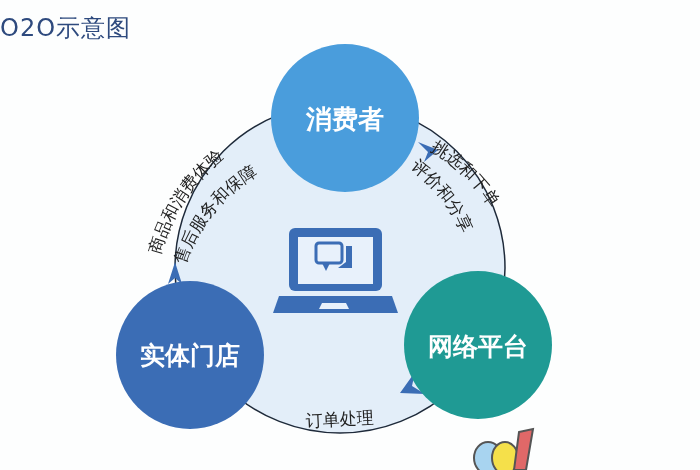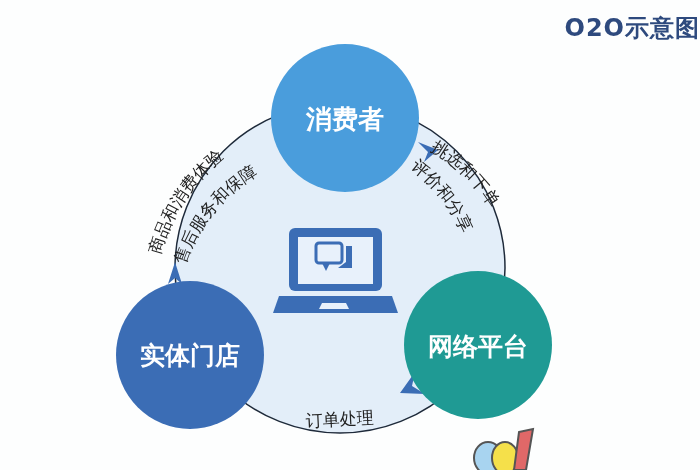--- a/index.html
+++ b/index.html
@@ -1,19 +1,19 @@
 <!DOCTYPE html>
 <html><head>
 <meta charset="utf-8">
 <style>
   html, body { margin:0; padding:0; }
   body { width:700px; height:470px; background:#fdfefe; position:relative; overflow:hidden;
          font-family: "DejaVu Sans", "Liberation Sans", sans-serif; }
-  .title { position:absolute; left:0; width:700px; top:12px; text-align:right;
-           font-size:24px; font-weight:bold; color:#2e4a7e; letter-spacing:1px; }
+  .title { position:absolute; left:0; width:700px; top:12px; text-align:left;
+           font-size:24px; font-weight:normal; color:#2e4a7e; letter-spacing:1px; }
   svg.diagram { position:absolute; left:0; top:0; }
   .node-label { font-weight:bold; fill:#ffffff; font-family:"DejaVu Sans", sans-serif; }
   .arc-label { fill:#222; font-size:17px; font-family:"DejaVu Sans", sans-serif; }
 </style>
 </head>
 <body>
 
 <div class="title">O2O示意图</div>
 
 <svg class="diagram" width="700" height="470" viewBox="0 0 700 470">

